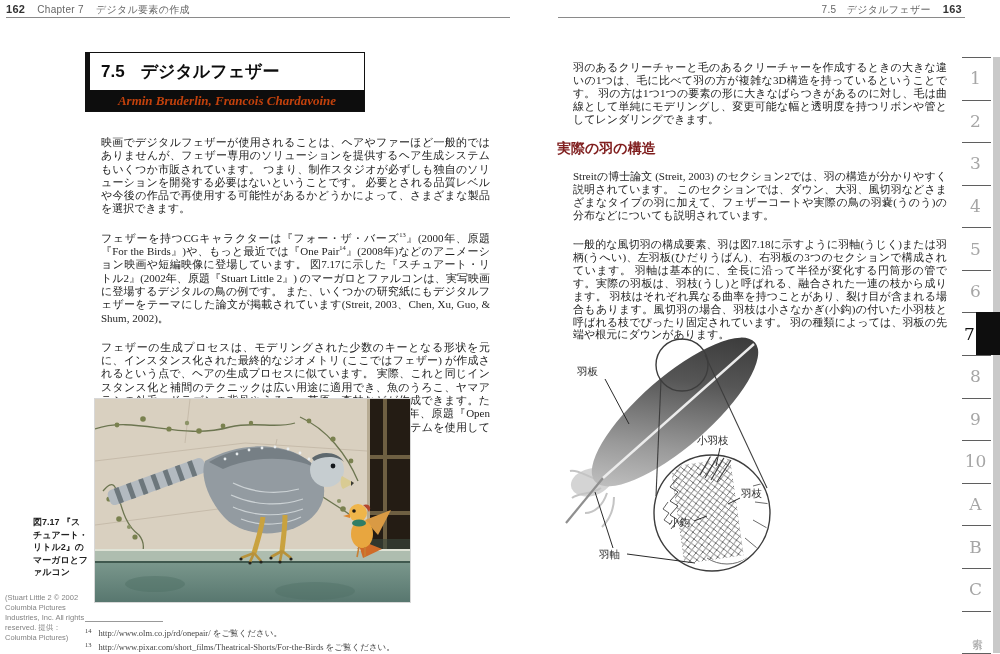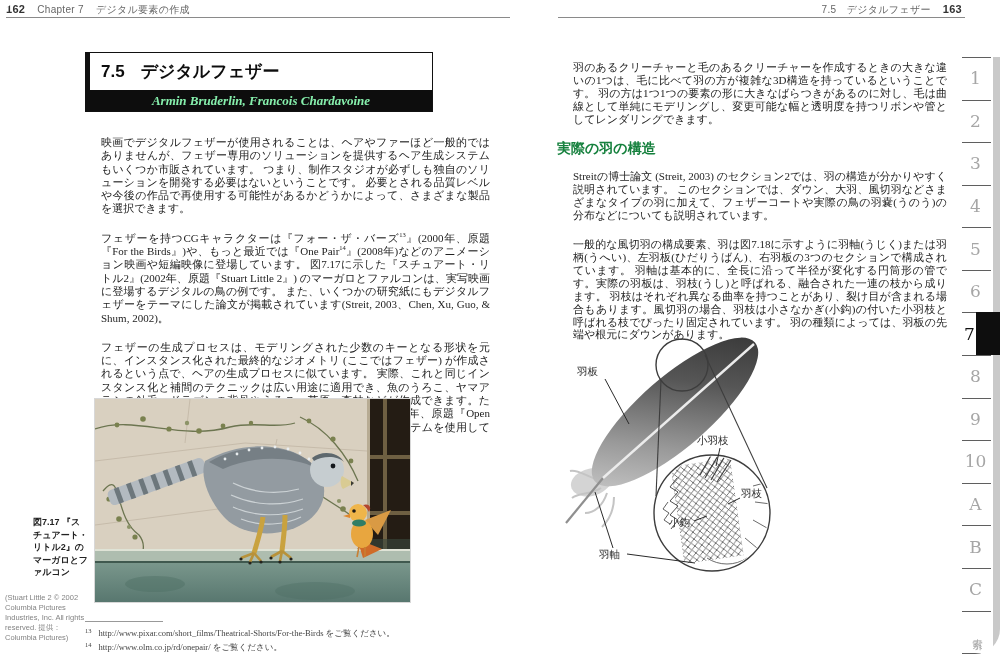--- a/index.html
+++ b/index.html
@@ -1,43 +1,43 @@
 <!DOCTYPE html>
 <html><head>
 <meta charset="utf-8">
 <style>
   html,body{margin:0;padding:0;background:#ffffff;}
   .spread{position:relative;width:1000px;height:654px;background:#fff;overflow:hidden;
-          font-family:"Liberation Serif","DejaVu Serif",serif;color:#222;border-radius:25px;}
+          font-family:"Liberation Serif","DejaVu Serif",serif;color:#222;}
   
   .hdr{position:absolute;top:3px;font-family:"Liberation Sans","DejaVu Sans",sans-serif;
        font-size:10px;color:#666;letter-spacing:.3px;white-space:nowrap;}
   .hdr-left{left:6px;width:505px;}
   .hdr-right{left:558px;width:404px;text-align:right;}
   .hdr .pgnum{font-size:11px;color:#333;font-weight:bold;}
   .hdr .sep{display:inline-block;width:12px;}
   .rule{position:absolute;top:17px;border-top:1px solid #8a8a8a;}
   .rule-left{left:6px;width:504px;}
   .rule-right{left:558px;width:407px;}
   
-  .titlebox{position:absolute;left:85px;top:52px;width:348px;height:60px;box-sizing:border-box;
+  .titlebox{position:absolute;left:85px;top:52px;width:280px;height:60px;box-sizing:border-box;
             border:1.5px solid #111;border-left:5px solid #111;display:flex;flex-direction:column;background:#fff;}
   .titlerow{flex:1;display:flex;align-items:center;padding-left:11px;gap:16px;
             font-family:"Liberation Sans","DejaVu Sans",sans-serif;font-weight:bold;font-size:17px;color:#0d0d0d;}
-  .authorsbar{height:21px;line-height:21px;background:#0d0d0d;color:#86efac;text-align:center;
+  .authorsbar{height:21px;line-height:21px;background:#0d0d0d;color:#c2410c;text-align:center;
               font-family:"Liberation Serif","DejaVu Serif",serif;font-style:italic;font-weight:bold;font-size:13px;}
   
   .col{position:absolute;font-size:11px;line-height:13.3px;text-align:justify;color:#222;}
   .col p{margin:16px;}
   .col p + p{margin-top:8px;}
   .col sup{font-size:6.5px;vertical-align:super;line-height:0;}
   .col-left{left:85px;top:120px;width:421px;}
   .col-right{left:557px;top:45px;width:406px;line-height:12.9px;}
   .subhead{margin:15px 0 6px 0;font-family:"Liberation Sans","DejaVu Sans",sans-serif;
-           font-weight:bold;font-size:14px;color:#15803d;text-align:left;}
+           font-weight:bold;font-size:14px;color:#7f1d1d;text-align:left;}
   
   .photo{position:absolute;left:95px;top:399px;width:315px;height:203px;outline:1px solid #d8d8d8;}
   .diagram{position:absolute;left:557px;top:320px;width:250px;height:288px;}
   
   .figcap{position:absolute;font-family:"Liberation Sans","DejaVu Sans",sans-serif;}
   .cap717{left:5px;top:516px;width:84px;}
   .cap718{left:785px;top:527px;width:120px;}
   .figcap .capmain{font-size:9px;font-weight:bold;color:#222;line-height:12.5px;margin-left:28px;}
   .figcap .capcredit{margin-top:14px;font-size:7.5px;font-weight:normal;color:#848484;line-height:10px;}
   
@@ -226,26 +226,26 @@
   </svg>
 
   <div class="figcap cap717">
     <div class="capmain">図7.17 『スチュアート・リトル2』のマーガロとファルコン</div>
     <div class="capcredit">(Stuart Little 2 © 2002 Columbia Pictures Industries, Inc. All rights reserved.  提供：Columbia Pictures)</div>
   </div>
 
   <div class="fnrule"></div>
   <div class="fns">
     <div class="fn">
+      <span class="fnnum">14</span>
+      <span>http://www.olm.co.jp/rd/onepair/ をご覧ください。</span>
+    </div>
+    <div class="fn">
       <span class="fnnum">13</span>
       <span>http://www.pixar.com/short_films/Theatrical-Shorts/For-the-Birds をご覧ください。</span>
-    </div>
-    <div class="fn">
-      <span class="fnnum">14</span>
-      <span>http://www.olm.co.jp/rd/onepair/ をご覧ください。</span>
     </div>
   </div>
 
   <div class="col col-right">
     <p>羽のあるクリーチャーと毛のあるクリーチャーを作成するときの大きな違いの1つは、毛に比べて羽の方が複雑な3D構造を持っているということです。 羽の方は1つ1つの要素の形に大きなばらつきがあるのに対し、毛は曲線として単純にモデリングし、変更可能な幅と透明度を持つリボンや管としてレンダリングできます。</p>
     <h3 class="subhead">実際の羽の構造</h3>
     <p>Streitの博士論文 (Streit, 2003) のセクション2では、羽の構造が分かりやすく説明されています。 このセクションでは、ダウン、大羽、風切羽などさまざまなタイプの羽に加えて、フェザーコートや実際の鳥の羽嚢(うのう)の分布などについても説明されています。</p>
     <p>一般的な風切羽の構成要素、羽は図7.18に示すように羽軸(うじく)または羽柄(うへい)、左羽板(ひだりうばん)、右羽板の3つのセクションで構成されています。 羽軸は基本的に、全長に沿って半径が変化する円筒形の管です。実際の羽板は、羽枝(うし)と呼ばれる、融合された一連の枝から成ります。 羽枝はそれぞれ異なる曲率を持つことがあり、裂け目が含まれる場合もあります。風切羽の場合、羽枝は小さなかぎ(小鈎)の付いた小羽枝と呼ばれる枝でぴったり固定されています。 羽の種類によっては、羽板の先端や根元にダウンがあります。</p>
   </div>
 

